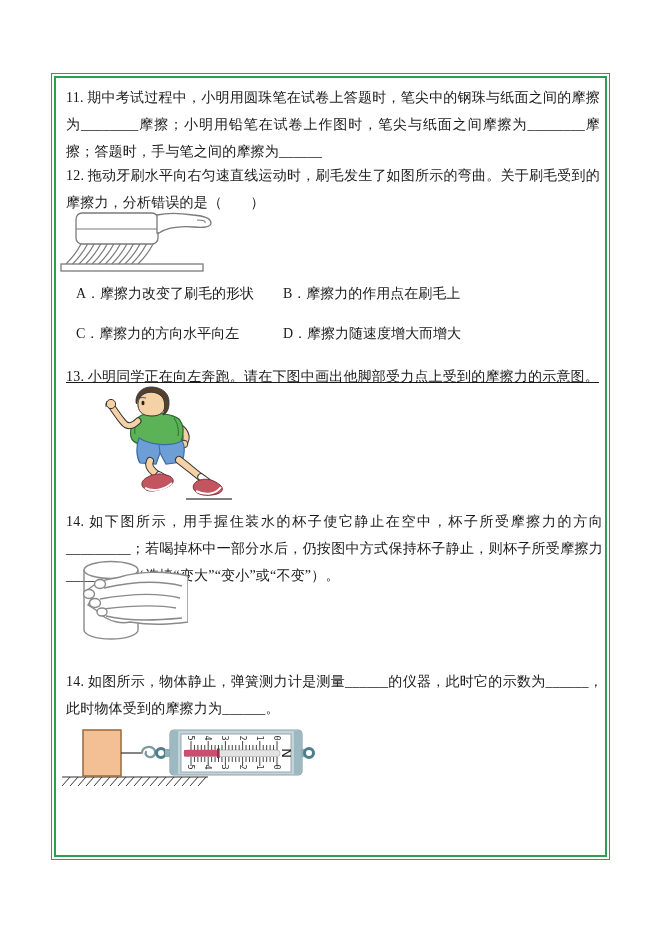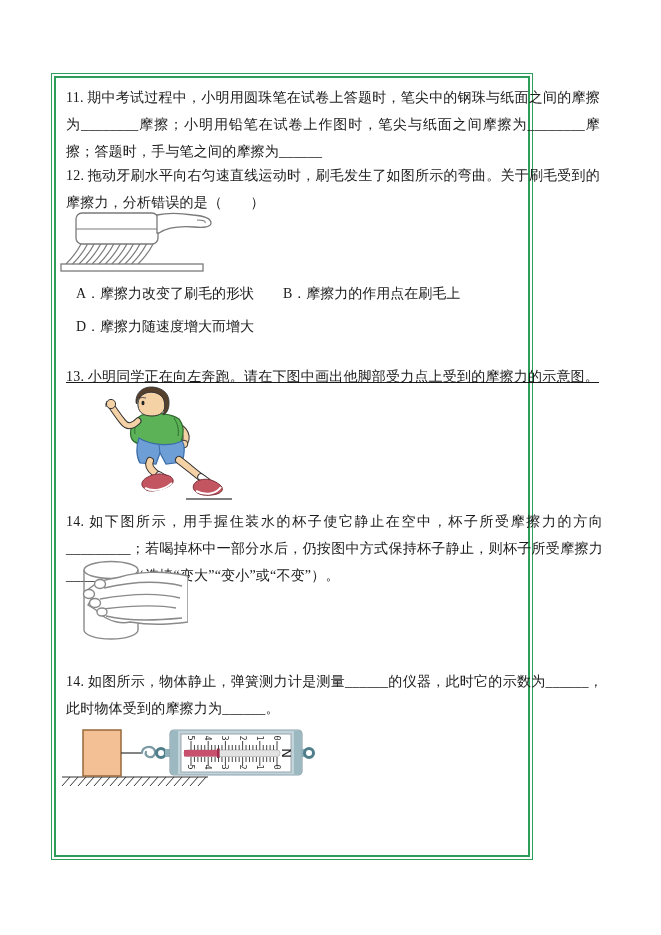--- a/index.html
+++ b/index.html
@@ -1,32 +1,32 @@
 <!DOCTYPE html>
 <html><head>
 <meta charset="utf-8">
 <style>
   html,body{margin:0;padding:0;background:#fff;}
   .page{position:relative;width:661px;height:935px;background:#fff;overflow:hidden;
         font-family:"Liberation Serif","DejaVu Serif",serif;color:#1a1a1a;}
-  .frame{position:absolute;left:54px;top:76px;width:476px;height:781px;box-sizing:border-box;
+  .frame{position:absolute;left:54px;top:76px;width:553px;height:781px;box-sizing:border-box;
          border:2px solid #2E9D5A;outline:1px solid #2E9D5A;outline-offset:2px;background:#fff;}
   .q{position:absolute;margin:0;font-size:14px;line-height:27px;text-align:justify;letter-spacing:0.2px;}
   #q11{left:10px;top:6px;width:534px;}
   #q12{left:10px;top:84px;width:534px;}
   #q13{left:10px;top:285px;width:534px;text-decoration:underline;}
   #q14{left:10px;top:430px;width:537px;}
   #q15{left:10px;top:590px;width:537px;}
   .fig{position:absolute;}
   #fig-toothbrush{left:4px;top:130px;width:162px;height:68px;}
   #fig-runner{left:26px;top:306px;width:172px;height:124px;}
   #fig-cup{left:14px;top:482px;width:118px;height:104px;}
   #fig-scale{left:2px;top:642px;width:258px;height:88px;}
   .options{position:absolute;left:20px;top:204px;width:510px;display:grid;
-           grid-template-columns:207px 1fr;row-gap:9px;font-size:14px;line-height:24px;}
+           grid-template-columns:207px 1fr;row-gap:16px;font-size:14px;line-height:24px;}
   svg{display:block;width:100%;height:100%;}
   
   .tb{stroke:#7a7a7a;stroke-width:1.3;fill:#fff;}
   .tbline{stroke:#7a7a7a;stroke-width:1.1;fill:none;}
   #bristles path{stroke:#7a7a7a;stroke-width:1.2;fill:none;}
   
   .limb-out{stroke:#333;stroke-width:7;fill:none;stroke-linecap:round;}
   .limb-skin{stroke:#F5D1A6;stroke-width:5;fill:none;stroke-linecap:round;}
   .limb-out2{stroke:#333;stroke-width:8;fill:none;stroke-linecap:round;}
   .limb-skin2{stroke:#F5D1A6;stroke-width:6;fill:none;stroke-linecap:round;}
@@ -94,20 +94,21 @@
         <rect class="tb" x="16" y="5" width="82" height="31" rx="6"></rect>
         <path class="tbline" d="M16,21 L98,21"></path>
         <path class="tb" d="M97,7 C106,5 120,5 133,7 C145,8 151,11 151,15 C151,19 144,20 134,19 C120,18 108,19 99,25 L97,25 Z"></path>
         <path class="tbline" d="M137,12 C143,12 146,13 145,15"></path>
       </svg>
     </div>
 
     <div class="options">
       <div>A．摩擦力改变了刷毛的形状</div>
       <div>B．摩擦力的作用点在刷毛上</div>
+      <div>C．摩擦力的方向水平向左</div>
       <div>D．摩擦力随速度增大而增大</div>
     </div>
 
     <p class="q" id="q13">13. 小明同学正在向左奔跑。请在下图中画出他脚部受力点上受到的摩擦力的示意图。</p>
 
     <div class="fig" id="fig-runner">
       <svg viewBox="0 0 172 124">
         <g>
           <path class="limb-out" d="M88,38 C100,42 107,50 103,58"></path>
           <path class="limb-skin" d="M88,38 C100,42 107,50 103,58"></path>

